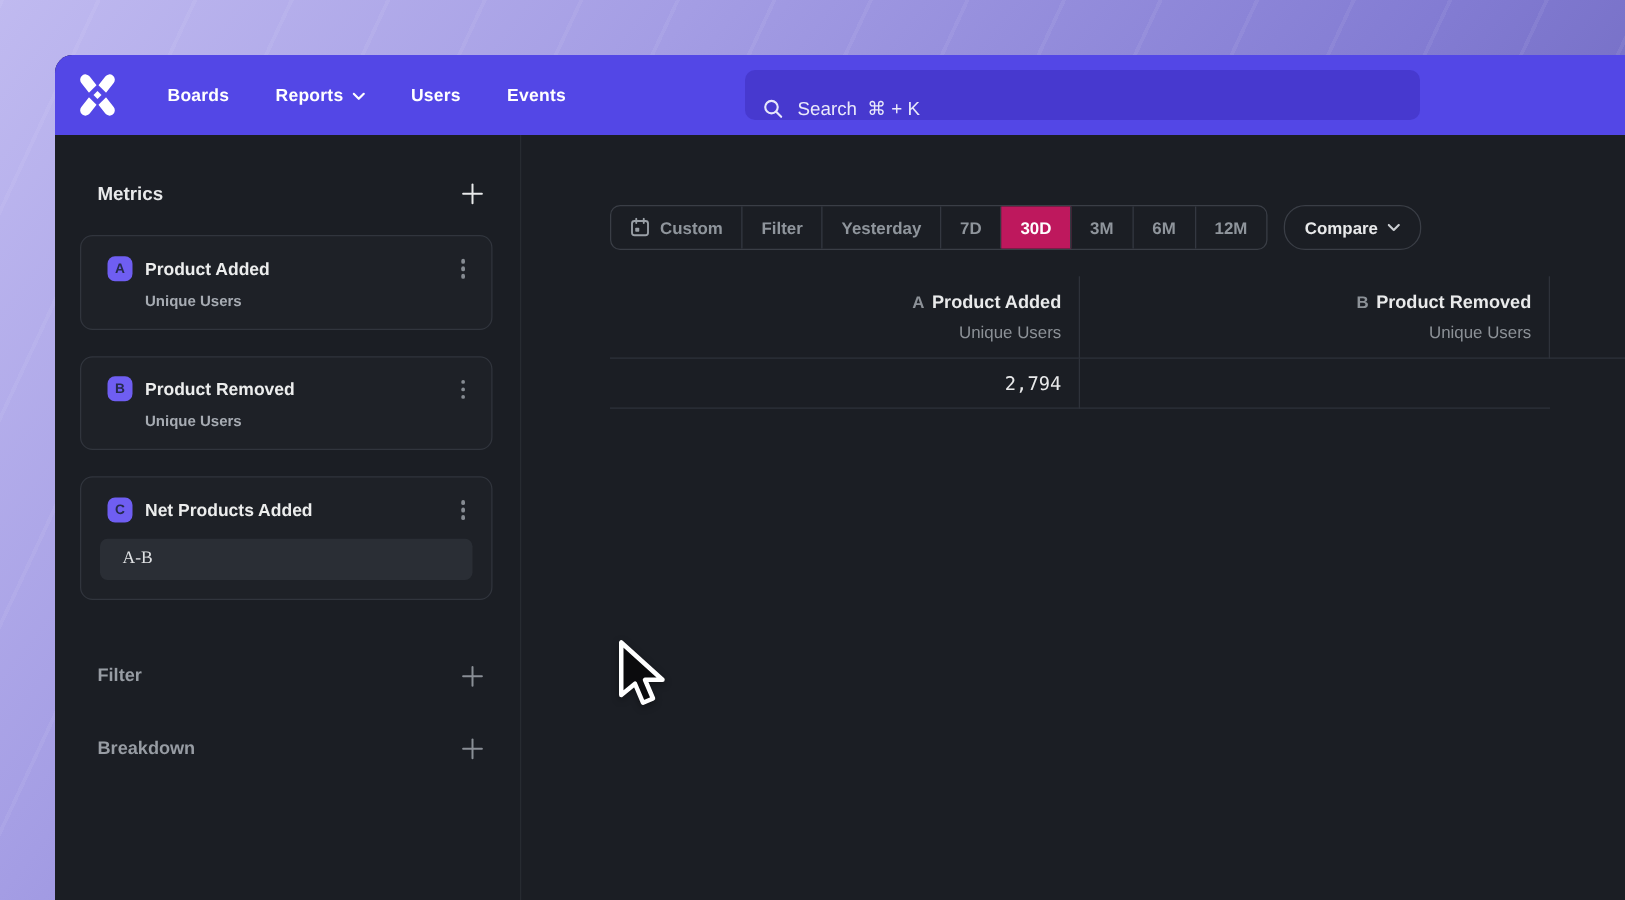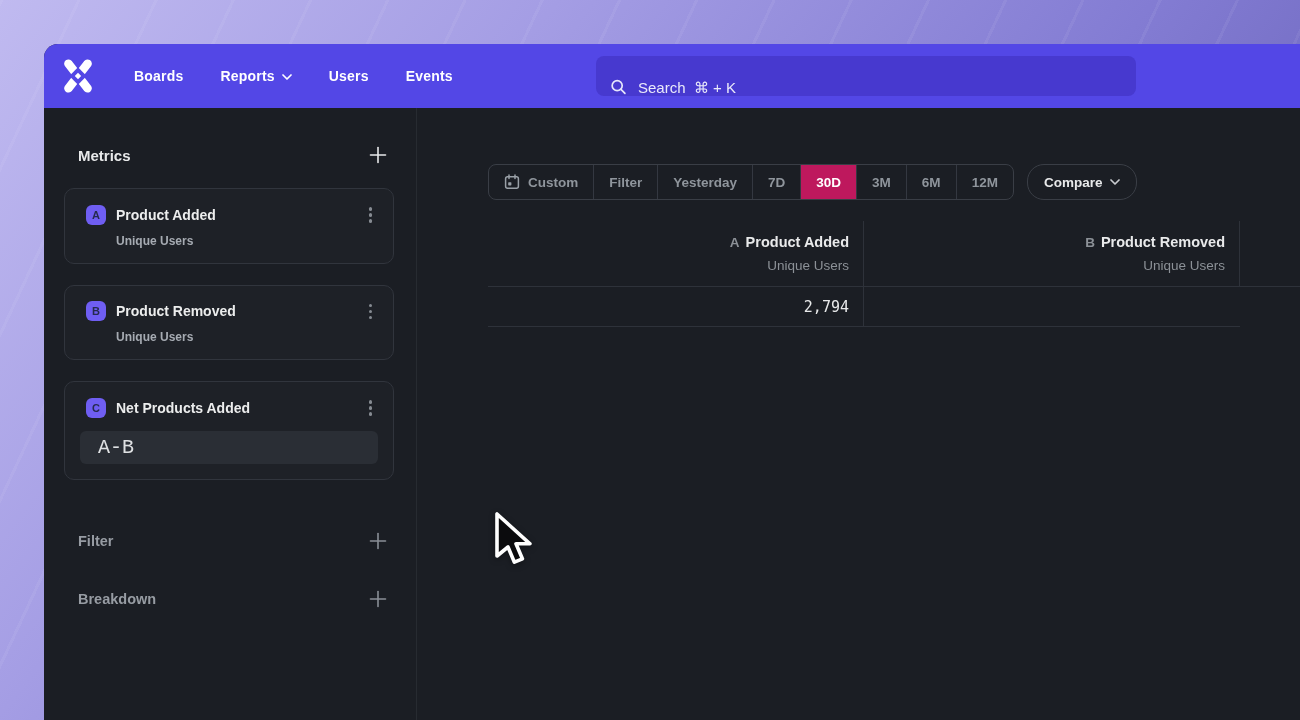--- a/index.html
+++ b/index.html
@@ -53,22 +53,22 @@
                 padding:15px; margin-bottom:21px; }
   .metric-head{ display:flex; align-items:center; margin-left:6px; }
   .badge{ width:20px; height:20px; border-radius:6px; background:#6f5ef2; color:#252a4e;
           font-size:11px; font-weight:700; display:flex; align-items:center; justify-content:center; }
   .metric-name{ margin-left:10px; color:#eceded; font-size:14px; font-weight:700; }
   .kebab-btn{ margin-left:auto; background:none; border:0; cursor:pointer;
               display:flex; flex-direction:column; gap:2.5px; padding:3px 6px; }
   .kebab-btn i{ width:3.5px; height:3.5px; border-radius:50%; background:#868b92; }
   .metric-sub{ margin:8px 0 0 36px; color:#a6abb2; font-size:12px; font-weight:700; }
   .formula-input{ display:block; width:100%; height:33px; margin-top:12px; background:#2a2e35;
-                  border:0; border-radius:6px; outline:0; padding:0 18px; color:#dfe1e3; font-size:20px;
-                  font-family:Liberation Mono, monospace; }
+                  border:0; border-radius:6px; outline:0; padding:0 18px; color:#dfe1e3; font-size:14px;
+                  font-family:Liberation Serif, serif; }
   .section-row.filter{ margin-top:50px; }
   .section-row.breakdown{ margin-top:36px; }
 
   .main{ flex:1; padding:56px 0 0 71px; position:relative; }
 
   
   .controls{ display:flex; align-items:center; gap:13px; }
   .segmented{ display:flex; height:36px; border:1px solid #3a3e46; border-radius:8px; overflow:hidden; }
   .seg{ display:flex; align-items:center; justify-content:center; padding:0 15px; gap:8px;
         background:transparent; border:0; border-right:1px solid #343841; cursor:pointer;

